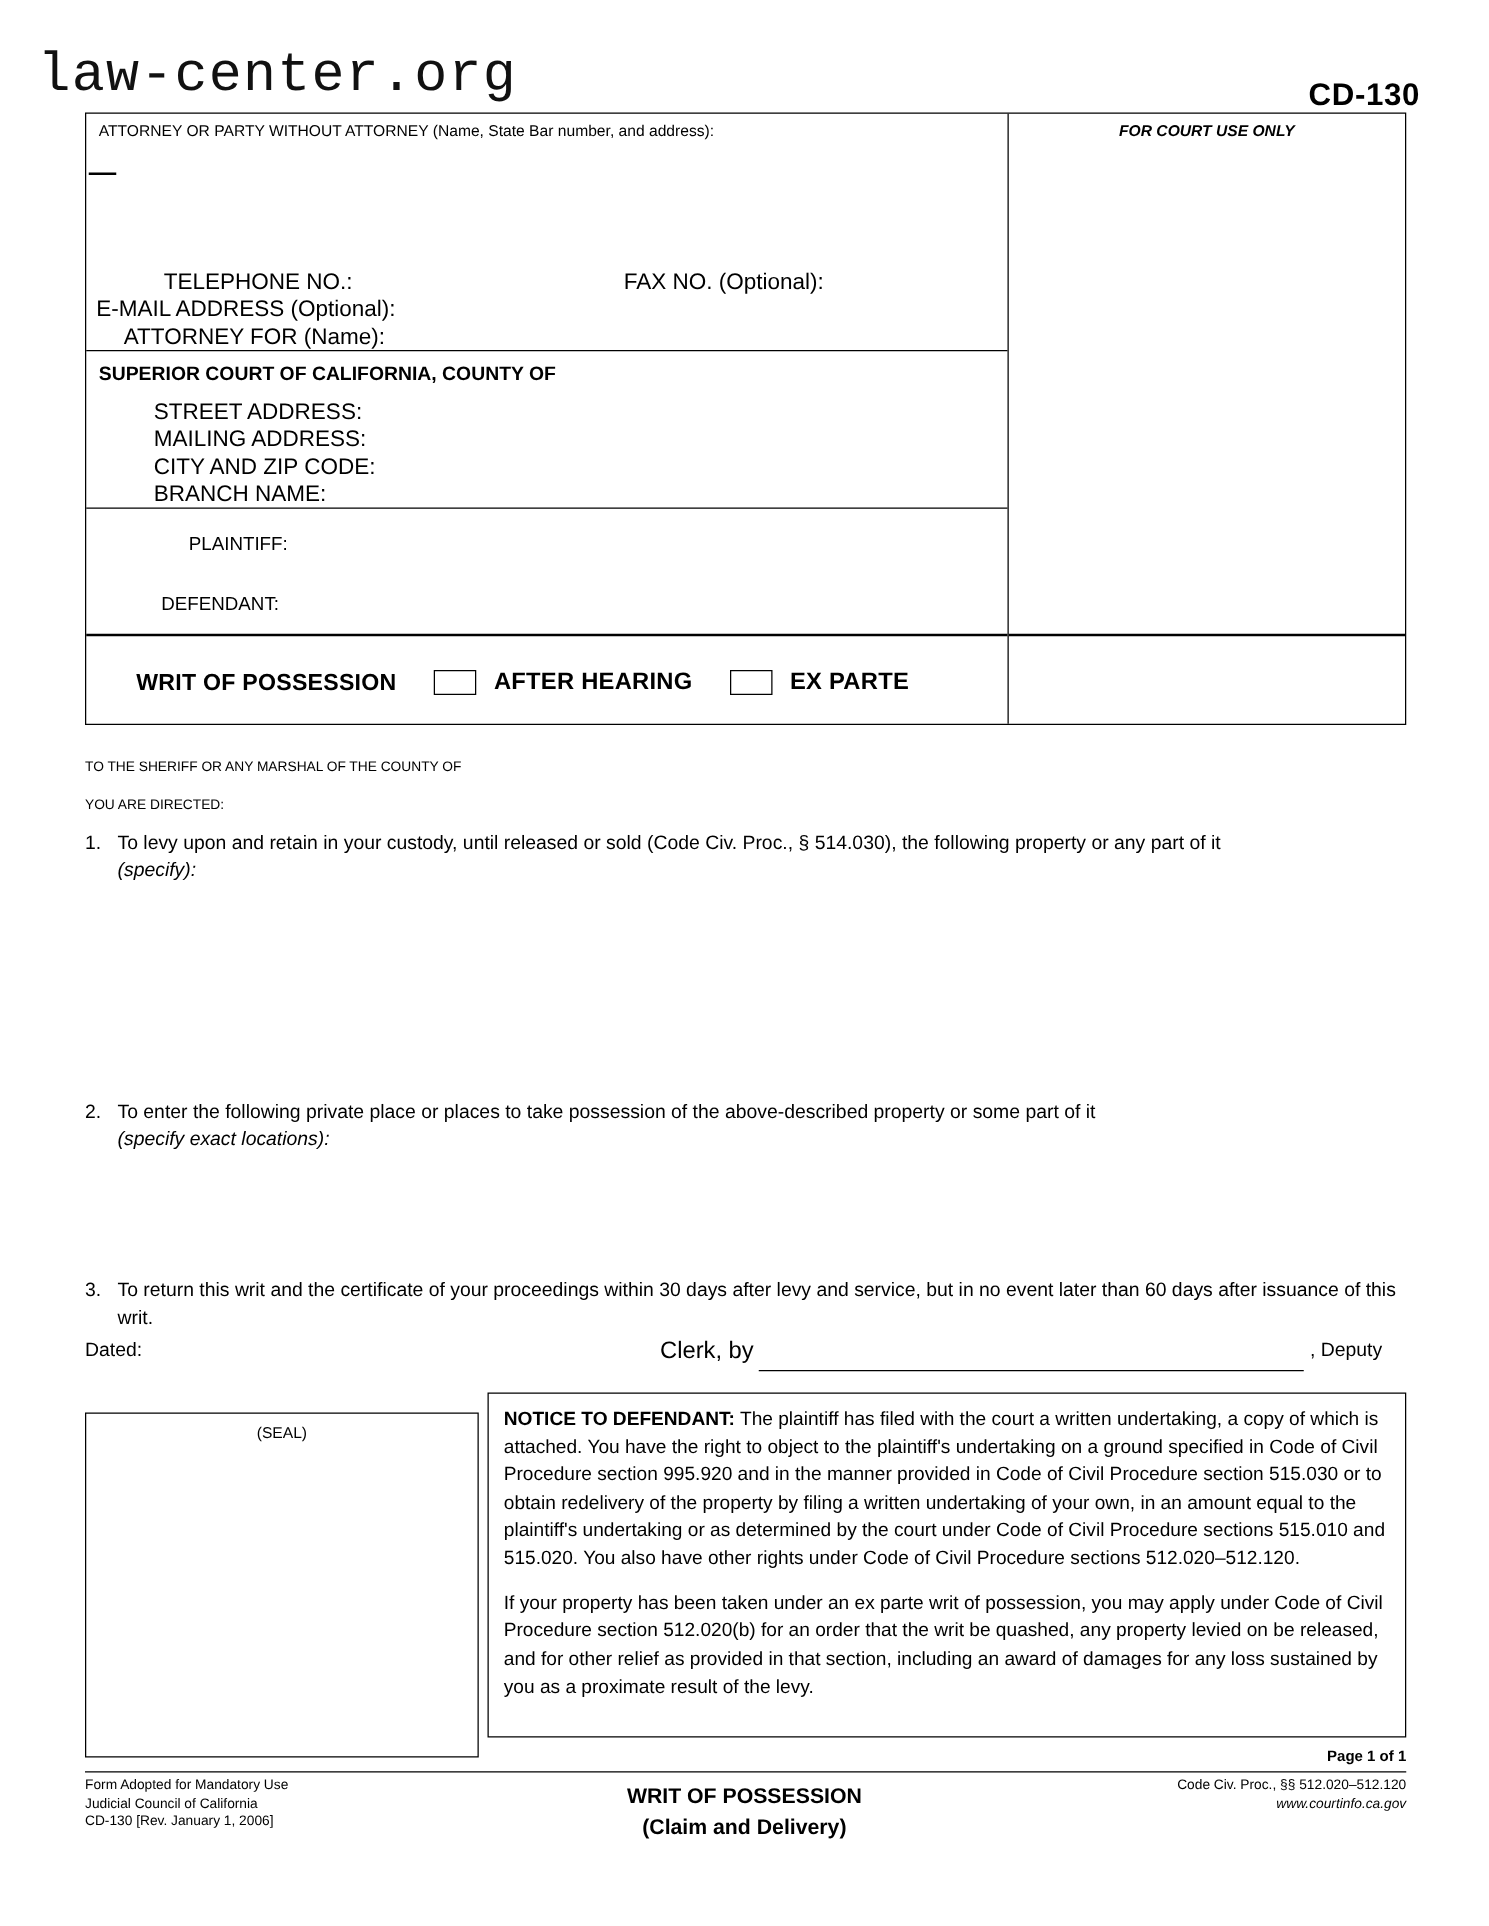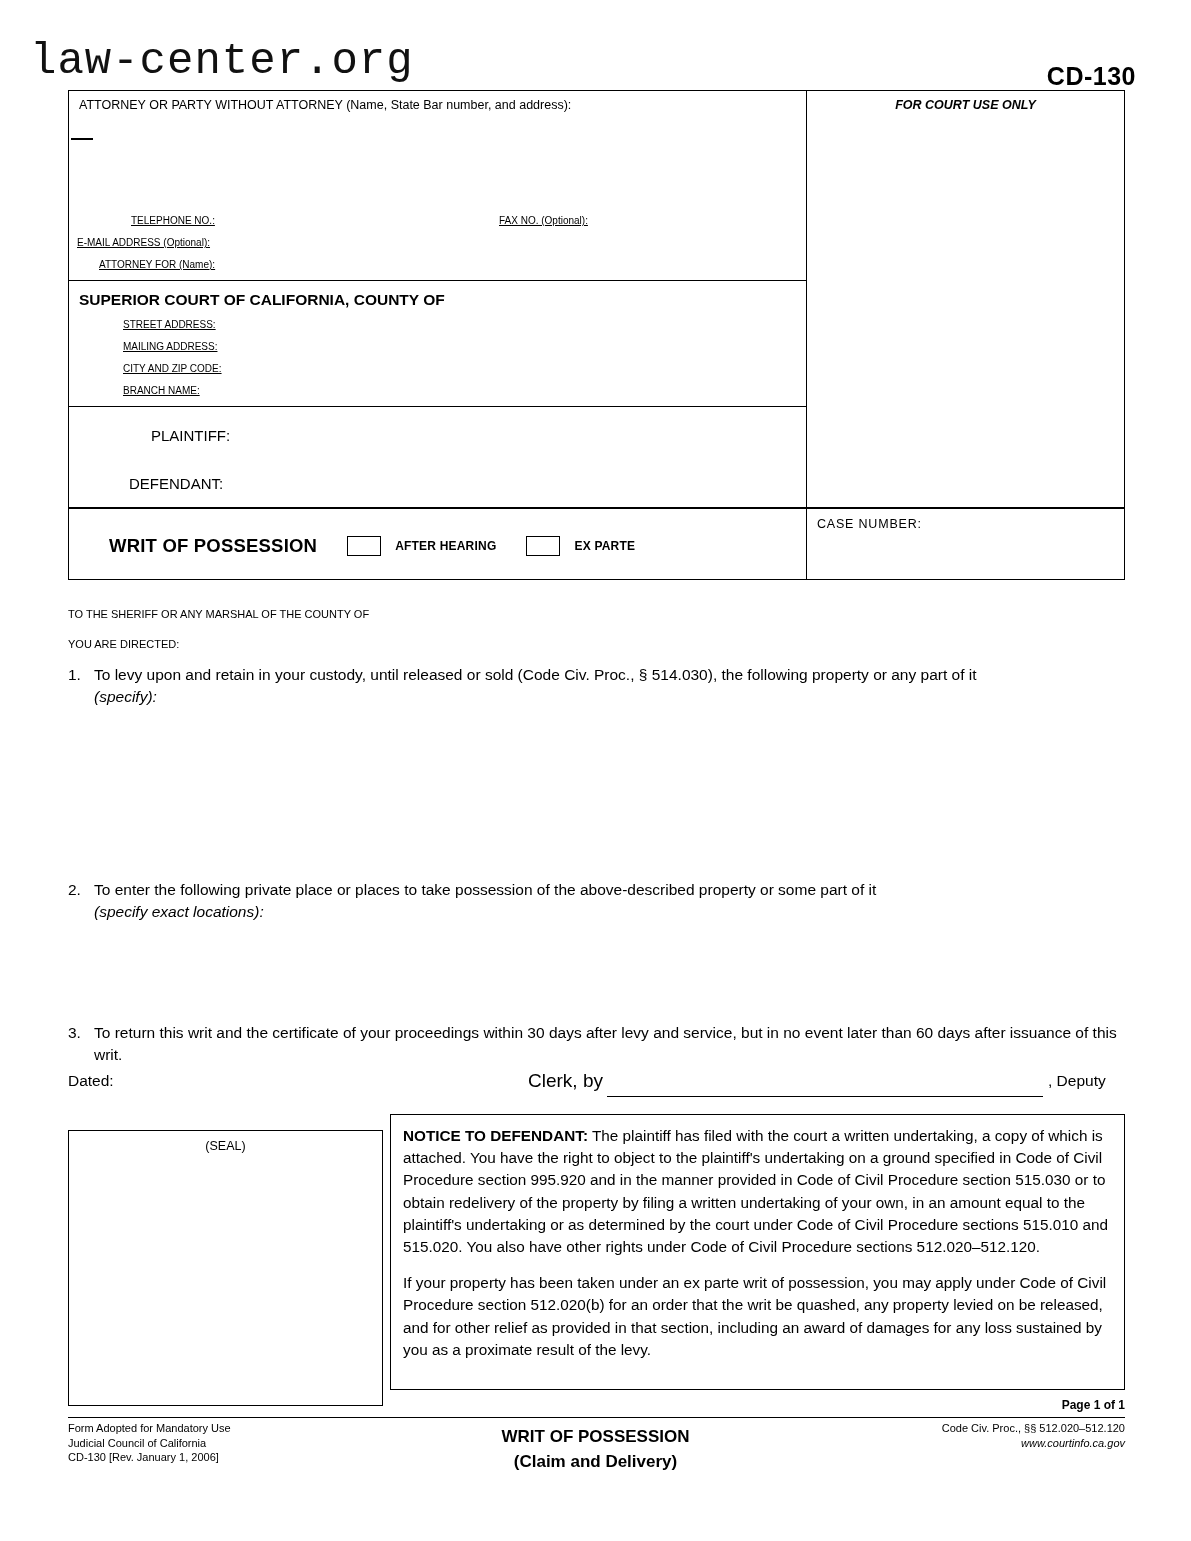--- a/index.html
+++ b/index.html
@@ -82,23 +82,22 @@
   .tickmark {
     position: absolute;
     left: 2px;
     top: 47px;
     width: 22px;
     height: 0;
     border-top: 2px solid #000;
   }
   .fld {
     position: absolute;
-    font-size: 10px;
-    white-space: nowrap;
-    text-decoration: underline;
+    font-size: 18px;
+    white-space: nowrap;
   }
   .fld-tel   { left: 62px;  top: 124px; }
   .fld-fax   { left: 430px; top: 124px; }
   .fld-email { left: 8px;   top: 146px; }
   .fld-atty  { left: 30px;  top: 168px; }
 
   .court-box {
     position: absolute;
     left: 0; top: 190px;
     width: 100%;
@@ -157,21 +156,21 @@
   .chk {
     display: inline-block;
     width: 34px;
     height: 20px;
     border: 1.8px solid #000;
     box-sizing: border-box;
     margin: 0 14px 0 30px;
     background: #fff;
   }
   .chk-label {
-    font-size: 12px;
+    font-size: 19px;
     font-weight: bold;
     letter-spacing: 0.2px;
   }
 
   .court-use {
     position: absolute;
     left: 0; top: 0;
     width: 100%;
     height: 418px;
     box-sizing: border-box;
@@ -387,23 +386,20 @@
           <span class="chk-label">EX PARTE</span>
         </div>
       </div>
 
     </div>
 
     <div class="cap-right">
       <div class="court-use">
         <div class="court-use-label">FOR COURT USE ONLY</div>
       </div>
-      <div class="case-num-box">
-        <div class="case-num-label">CASE  NUMBER:</div>
-      </div>
     </div>
 
   </div>
 
   <div class="directives">
     <div class="d-line d-sheriff">TO THE SHERIFF OR ANY MARSHAL OF THE COUNTY OF</div>
     <div class="d-line d-directed">YOU ARE DIRECTED:</div>
 
     <div class="item item-1">
       <span class="num">1.</span>

